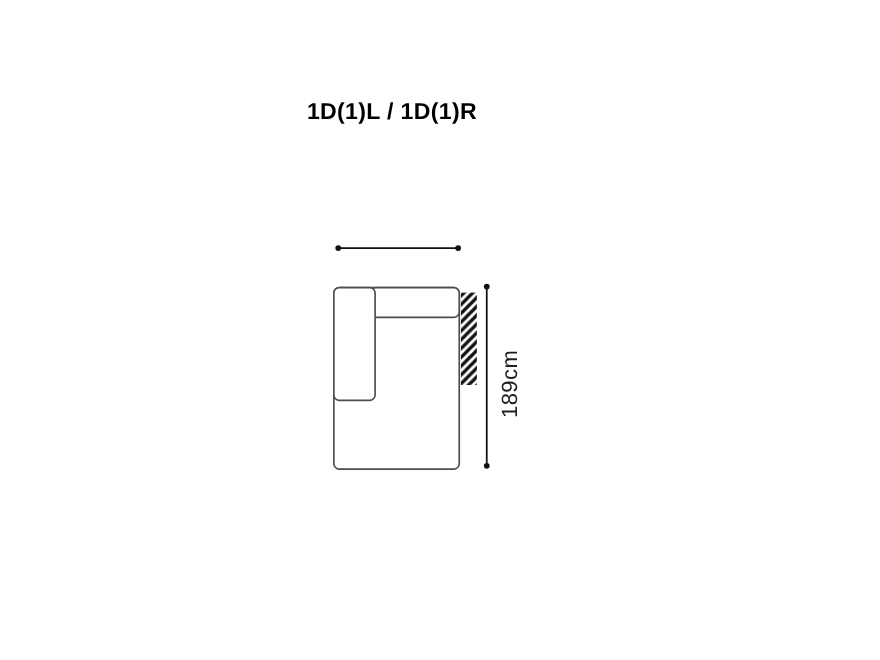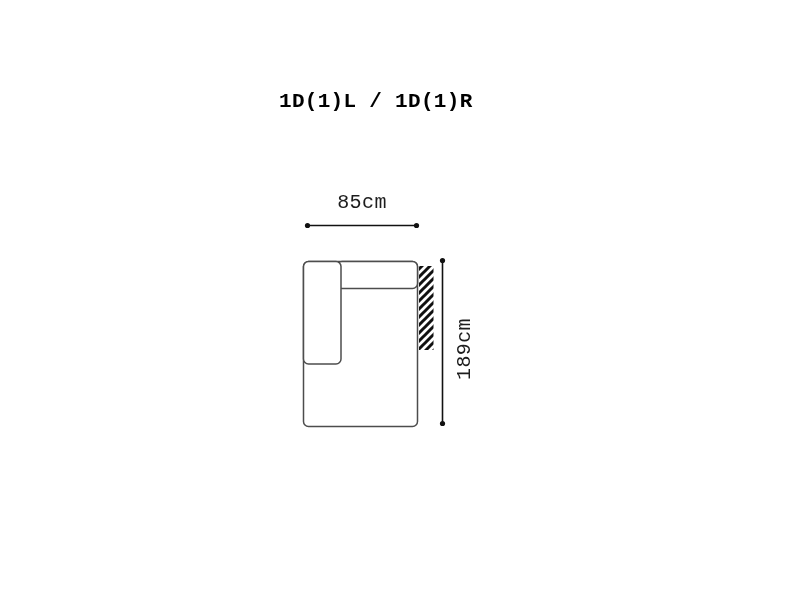--- a/index.html
+++ b/index.html
@@ -6,21 +6,21 @@
     margin: 0;
     padding: 0;
     background: #ffffff;
   }
   .canvas {
     position: relative;
     width: 800px;
     height: 600px;
     background: #ffffff;
     overflow: hidden;
-    font-family: Liberation Mono, monospace;
+    font-family: Liberation Sans, sans-serif;
   }
   .title-block {
     position: absolute;
     left: 279px;
     top: 88px;
     color: #000000;
     font-size: 21px;
     font-weight: 700;
     line-height: 27px;
     letter-spacing: 0.3px;
@@ -57,21 +57,20 @@
 </style>
 </head>
 <body>
 
 <div class="canvas">
 
   <div class="title-block">
     <div>1D(1)L / 1D(1)R</div>
   </div>
 
-  <div class="dim-label width">85cm</div>
 
   <div class="dim-label height">189cm</div>
 
   <svg class="diagram" width="800" height="600" viewBox="0 0 800 600">
     <defs>
       <pattern id="hatch" patternUnits="userSpaceOnUse" width="8" height="8">
         <path d="M-2,2 L2,-2 M0,8 L8,0 M6,10 L10,6" stroke="#111111" stroke-width="3" fill="none" stroke-linecap="butt"></path>
       </pattern>
     </defs>
 

